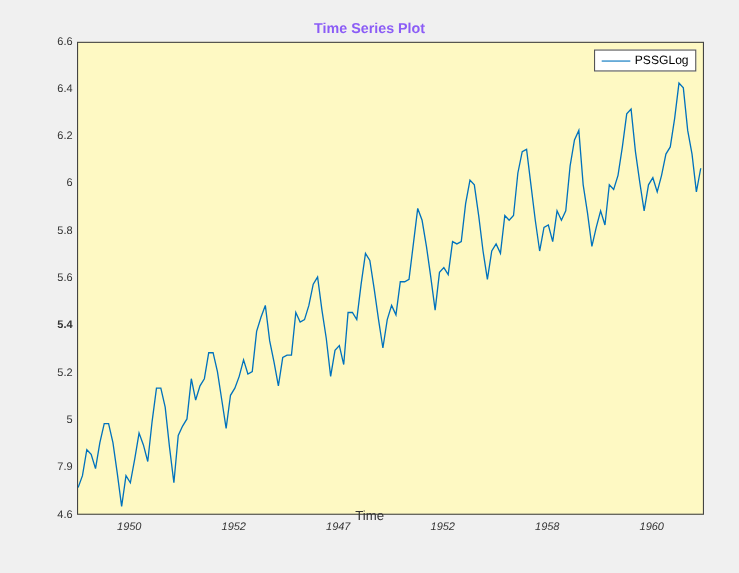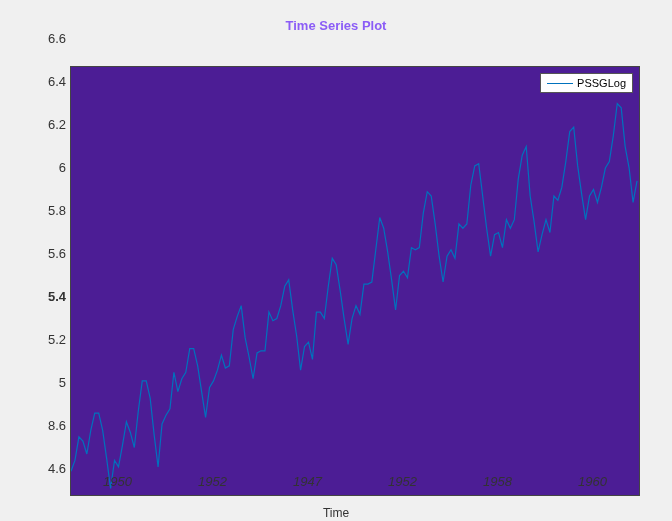--- a/index.html
+++ b/index.html
@@ -12,43 +12,42 @@
     overflow: hidden;
   }
   .figure {
     position: relative;
     width: 672px;
     height: 521px;
     background: #f0f0f0;
   }
   .axes {
     position: absolute;
-    background: #4c1d95;
+    background: #fef9c3;
     border: 1px solid #444;
     box-sizing: border-box;
-    margin-top: 28px;
   }
   .title {
     position: absolute;
     width: 100%;
     text-align: center;
     font-weight: bold;
     font-size: 13px;
     color: #8b5cf6;
   }
   .xlabel {
     position: absolute;
     width: 100%;
     text-align: center;
     font-size: 12px;
     color: #333;
   }
   .ytick, .xtick {
     position: absolute;
-    font-size: 13px;
+    font-size: 10px;
     color: #333;
   }
   .ytick { text-align: right; transform: translateY(-50%); }
   .xtick { text-align: center; transform: translateX(-50%); font-style: italic; }
   .legend {
     position: absolute;
     background: #ffffff;
     border: 1px solid #555;
     font-size: 11px;
     padding: 3px 6px 3px 6px;
@@ -70,24 +69,24 @@
         <path d="M0.00 404.20 L3.96 393.45 L7.92 369.80 L11.87 374.10 L15.83 387.00 L19.79 363.35 L23.75 346.15 L27.71 346.15 L31.67 363.35 L35.62 391.30 L39.58 421.40 L43.54 393.45 L47.50 399.90 L51.46 378.40 L55.42 354.75 L59.37 365.50 L63.33 380.55 L67.29 344.00 L71.25 313.90 L75.21 313.90 L79.17 331.10 L83.12 367.65 L87.08 399.90 L91.04 356.90 L95.00 348.30 L98.96 341.85 L102.92 305.30 L106.87 324.65 L110.83 311.75 L114.79 305.30 L118.75 281.65 L122.71 281.65 L126.67 298.85 L130.62 324.65 L134.58 350.45 L138.54 320.35 L142.50 313.90 L146.46 303.15 L150.42 288.10 L154.37 301.00 L158.33 298.85 L162.29 262.30 L166.25 249.40 L170.21 238.65 L174.17 270.90 L178.12 290.25 L182.08 311.75 L186.04 285.95 L190.00 283.80 L193.96 283.80 L197.92 245.10 L201.87 253.70 L205.83 251.55 L209.79 238.65 L213.75 219.30 L217.71 212.85 L221.67 242.95 L225.62 268.75 L229.58 303.15 L233.54 279.50 L237.50 275.20 L241.46 292.40 L245.42 245.10 L249.37 245.10 L253.33 251.55 L257.29 219.30 L261.25 191.35 L265.21 197.80 L269.17 223.60 L273.12 251.55 L277.08 277.35 L281.04 251.55 L285.00 238.65 L288.96 247.25 L292.92 217.15 L296.87 217.15 L300.83 215.00 L304.79 182.75 L308.75 150.50 L312.71 161.25 L316.67 184.90 L320.62 212.85 L324.58 242.95 L328.54 208.55 L332.50 204.25 L336.46 210.70 L340.42 180.60 L344.37 182.75 L348.33 180.60 L352.29 146.20 L356.25 124.70 L360.21 129.00 L364.17 156.95 L368.12 189.20 L372.08 215.00 L376.04 189.20 L380.00 182.75 L383.96 191.35 L387.92 156.95 L391.87 161.25 L395.83 156.95 L399.79 118.25 L403.75 98.90 L407.71 96.75 L411.67 129.00 L415.62 161.25 L419.58 189.20 L423.54 167.70 L427.50 165.55 L431.46 180.60 L435.42 152.65 L439.37 161.25 L443.33 152.65 L447.29 111.80 L451.25 88.15 L455.21 79.55 L459.17 129.00 L463.12 154.80 L467.08 184.90 L471.04 167.70 L475.00 152.65 L478.96 165.55 L482.92 129.00 L486.87 133.30 L490.83 120.40 L494.79 94.60 L498.75 64.50 L502.71 60.20 L506.67 98.90 L510.62 126.85 L514.58 152.65 L518.54 129.00 L522.50 122.55 L526.46 135.45 L530.42 120.40 L534.37 101.05 L538.33 94.60 L542.29 68.80 L546.25 36.55 L550.21 40.85 L554.17 79.55 L558.12 101.05 L562.08 135.45 L566.04 113.95 " fill="none" stroke="#0072BD" stroke-width="1.2"></path>
       </svg>
     <div class="legend" id="legend" style="right: 6px; top: 6px;">
       <div class="legend-row">
         <span class="legend-line"></span>
         <span>PSSGLog</span>
       </div>
     </div>
   </div>
 
-  <div class="xlabel" style="top: 506px;">Time</div>
+  <div class="xlabel" style="top: 462px;">Time</div>
 
 <div class="ytick" style="left: 36px; width: 30px; top: 468px;">4.6</div>
-    <div class="ytick" style="left: 36px; width: 30px; top: 425px;">8.6</div>
+    <div class="ytick" style="left: 36px; width: 30px; top: 425px;">7.9</div>
     <div class="ytick" style="left: 36px; width: 30px; top: 382px;">5</div>
     <div class="ytick" style="left: 36px; width: 30px; top: 339px;">5.2</div>
     <div class="ytick" style="left: 36px; width: 30px; top: 296px; font-weight: bold;">5.4</div>
     <div class="ytick" style="left: 36px; width: 30px; top: 253px;">5.6</div>
     <div class="ytick" style="left: 36px; width: 30px; top: 210px;">5.8</div>
     <div class="ytick" style="left: 36px; width: 30px; top: 167px;">6</div>
     <div class="ytick" style="left: 36px; width: 30px; top: 124px;">6.2</div>
     <div class="ytick" style="left: 36px; width: 30px; top: 81px;">6.4</div>
     <div class="ytick" style="left: 36px; width: 30px; top: 38px;">6.6</div>
     <div class="xtick" style="left: 117.5px; top: 474px;">1950</div>

